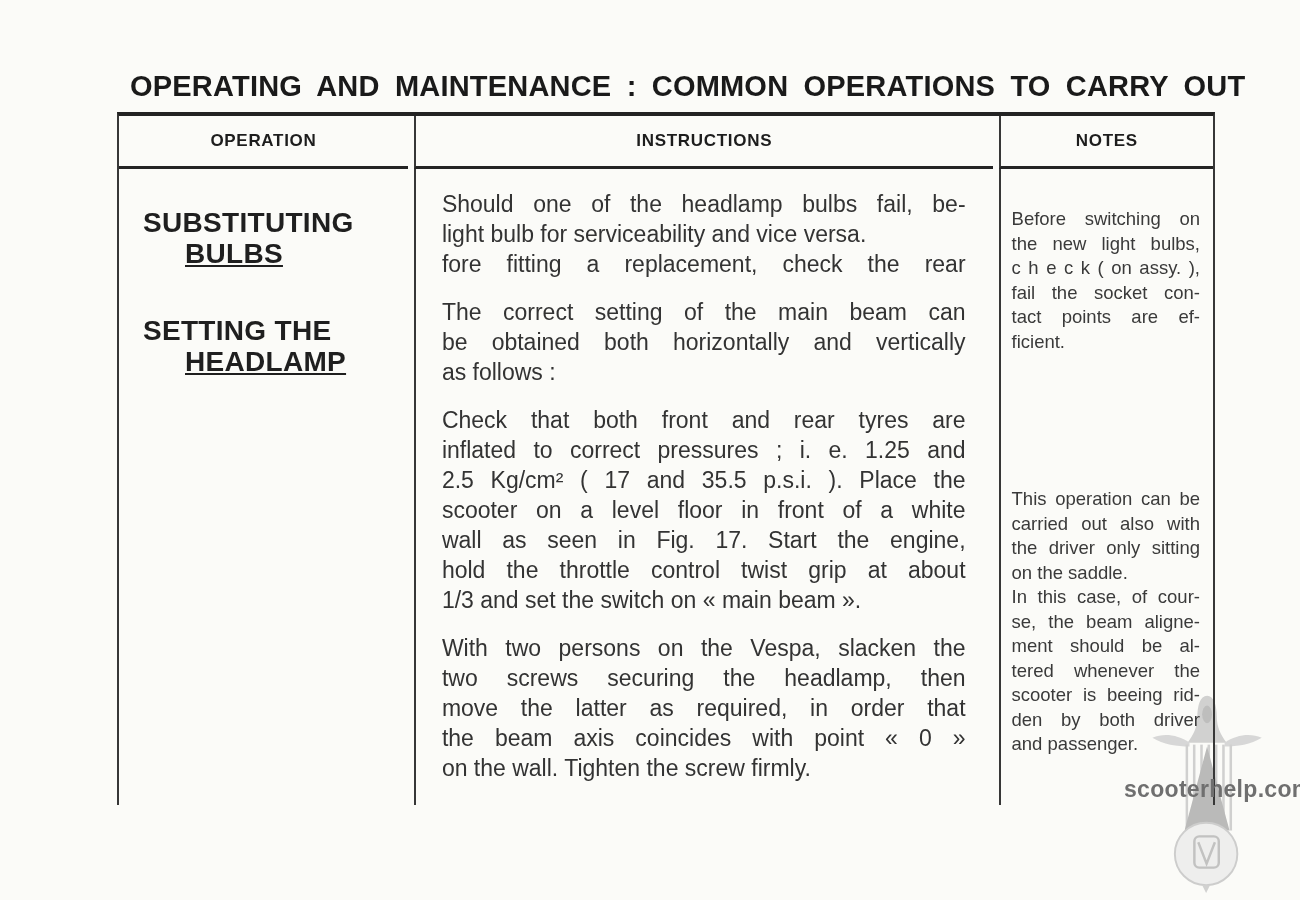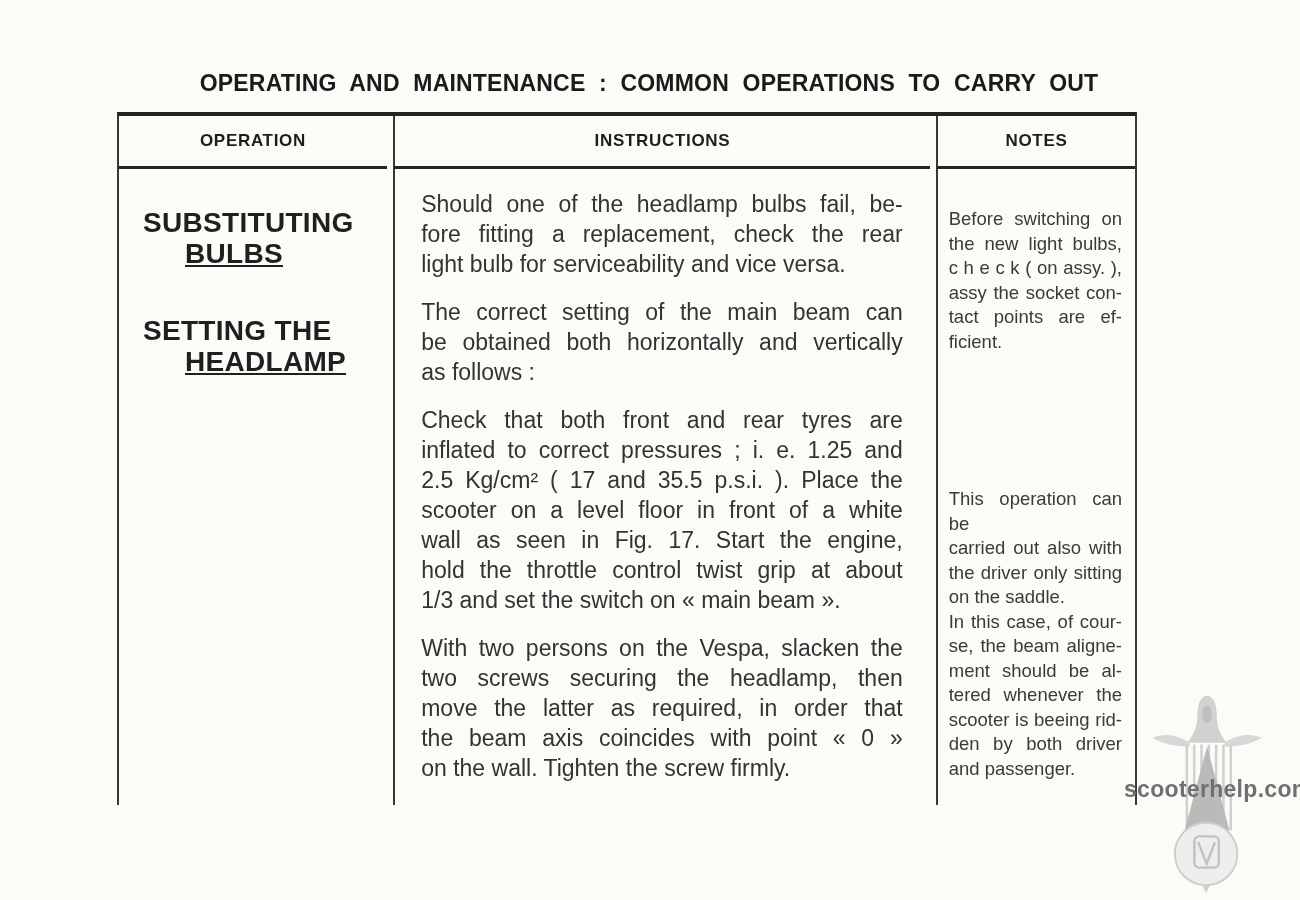--- a/index.html
+++ b/index.html
@@ -6,34 +6,34 @@
     margin: 0; padding: 0;
     width: 1300px; height: 900px;
     background: #fbfbf8;
     font-family: "Liberation Sans", sans-serif;
     overflow: hidden;
   }
   .page { position: relative; width: 1300px; height: 900px; }
 
   .title {
     position: absolute;
-    left: 100px; top: 70px; width: 1098px;
+    left: 130px; top: 70px; width: 1098px;
     margin: 0;
     text-align: center;
-    font-size: 23px; font-weight: 700;
+    font-size: 29px; font-weight: 700;
     color: #1a1a1a;
     letter-spacing: 0.2px;
     word-spacing: 7px;
     white-space: nowrap;
   }
 
   .ops-table {
     position: absolute;
     left: 117px; top: 112px;
-    width: 1020px; height: 693px;
+    width: 1098px; height: 693px;
     box-sizing: border-box;
     border-top: 4px solid #232323;
     border-left: 2px solid #373737;
     border-right: 2px solid #373737;
     display: flex; flex-direction: column;
     z-index: 2;
   }
   .thead { display: flex; height: 53px; flex: none; }
   .th {
     box-sizing: border-box;
@@ -100,22 +100,22 @@
             <div class="l-indent">BULBS</div>
           </div>
           <div class="op-entry">
             <div>SETTING THE</div>
             <div class="l-indent">HEADLAMP</div>
           </div>
         </div>
       <div class="col col-ins w-ins bl" id="col-instructions">
           <div class="para">
             <div class="line">Should one of the headlamp bulbs fail, be-</div>
+            <div class="line noj">light bulb for serviceability and vice versa.</div>
             <div class="line">fore fitting a replacement, check the rear</div>
-            <div class="line noj">light bulb for serviceability and vice versa.</div>
           </div>
           <div class="para">
             <div class="line">The correct setting of the main beam can</div>
             <div class="line">be obtained both horizontally and vertically</div>
             <div class="line noj">as follows :</div>
           </div>
           <div class="para">
             <div class="line">Check that both front and rear tyres are</div>
             <div class="line">inflated to correct pressures ; i. e. 1.25 and</div>
             <div class="line">2.5 Kg/cm² ( 17 and 35.5 p.s.i. ). Place the</div>
@@ -130,21 +130,21 @@
             <div class="line">move the latter as required, in order that</div>
             <div class="line">the beam axis coincides with point « 0 »</div>
             <div class="line noj">on the wall. Tighten the screw firmly.</div>
           </div>
         </div>
       <div class="col col-notes w-notes bl" id="col-notes">
           <div class="note">
             <div class="line">Before switching on</div>
             <div class="line">the new light bulbs,</div>
             <div class="line">c h e c k ( on assy. ),</div>
-            <div class="line">assy the socket con-</div>
+            <div class="line">fail the socket con-</div>
             <div class="line">tact points are ef-</div>
             <div class="line noj">ficient.</div>
           </div>
           <div class="note">
             <div class="line">This operation can be</div>
             <div class="line">carried out also with</div>
             <div class="line">the driver only sitting</div>
             <div class="line noj">on the saddle.</div>
             <div class="line">In this case, of cour-</div>
             <div class="line">se, the beam aligne-</div>

